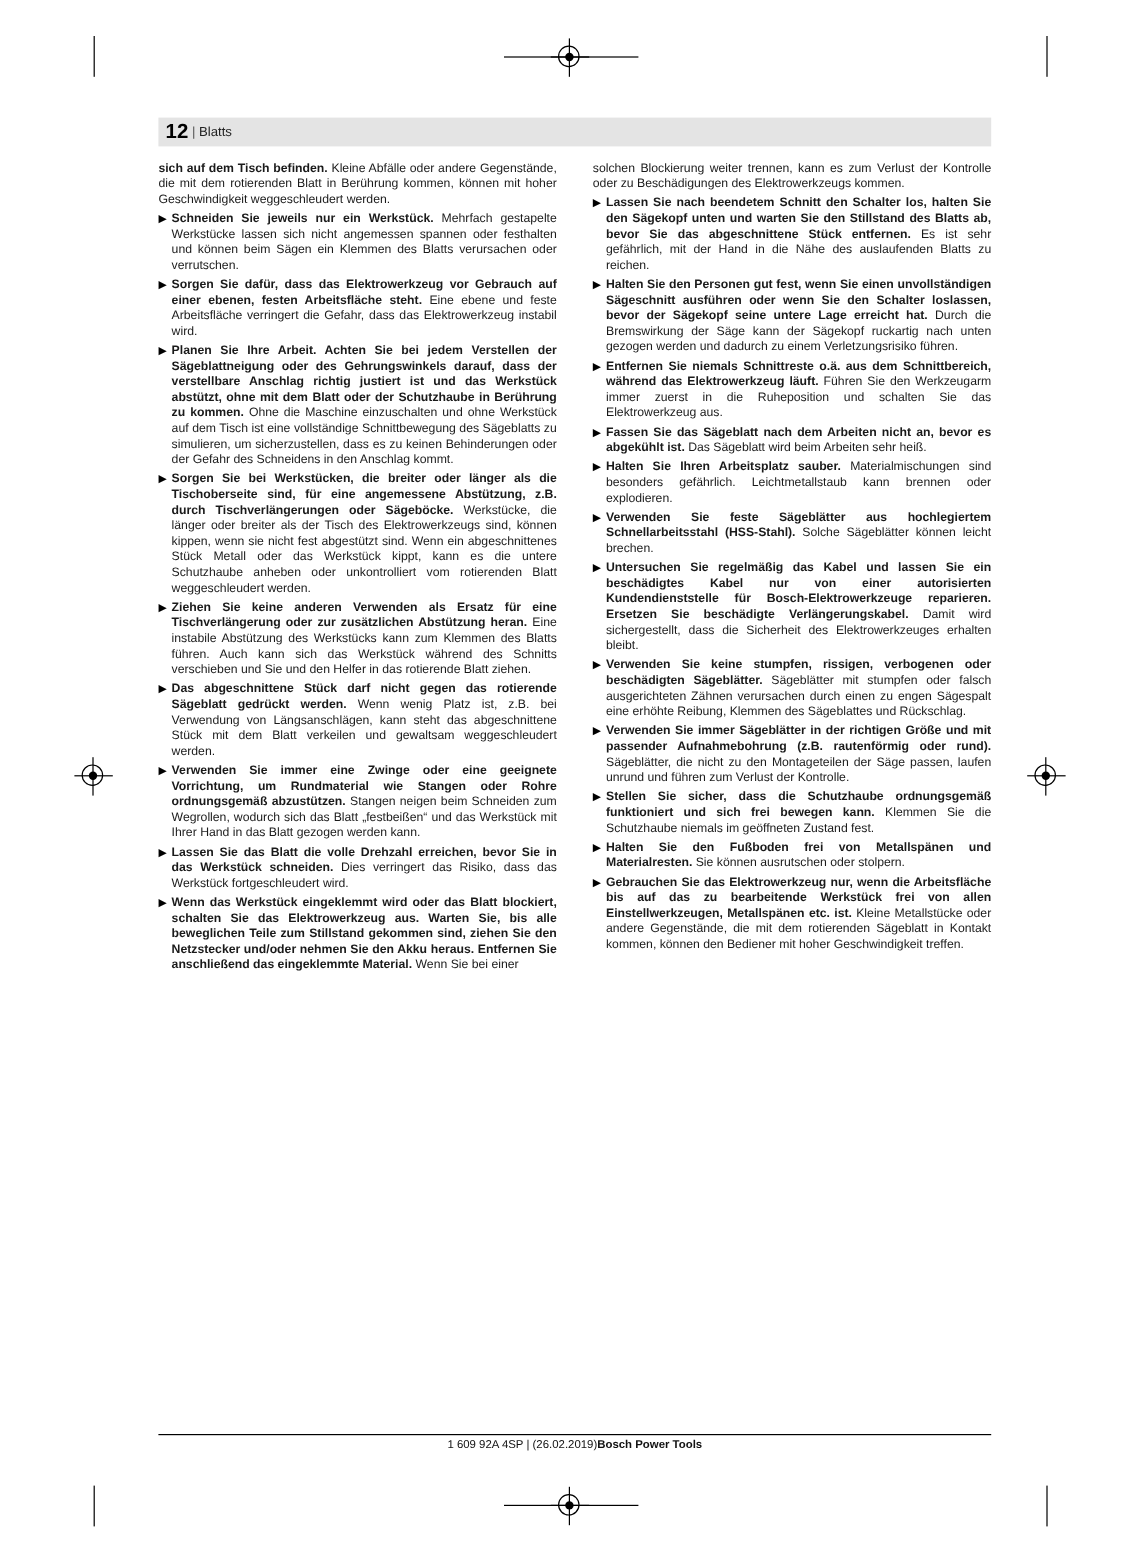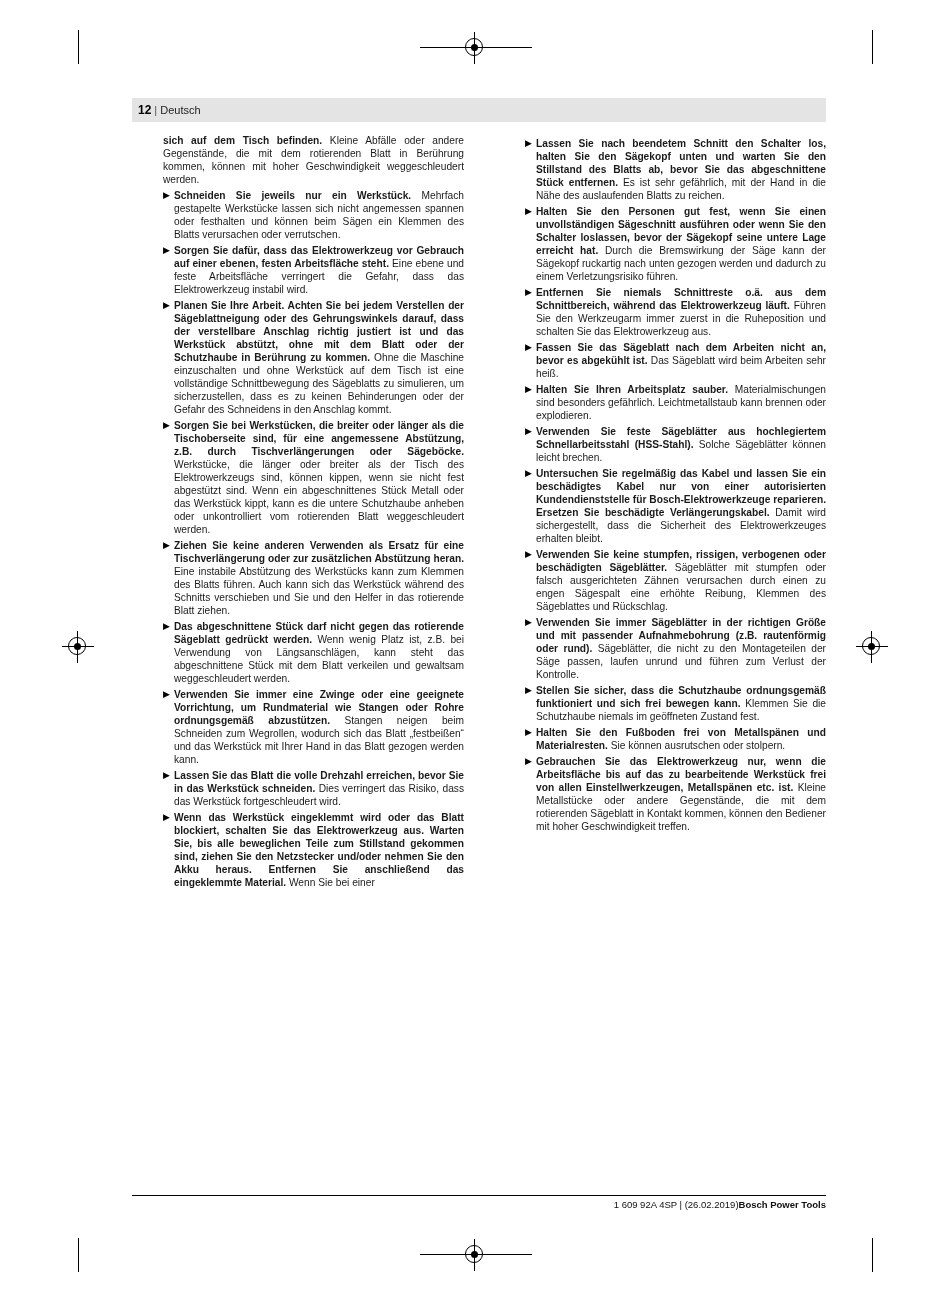--- a/index.html
+++ b/index.html
@@ -75,21 +75,21 @@
     top: 0;
     width: 694px;
     height: 24px;
     background: #e4e4e4;
     display: flex;
     align-items: center;
     padding-left: 6px;
     box-sizing: border-box;
   }
   .header-page-num {
-    font-size: 12px;
+    font-size: 17px;
     font-weight: bold;
     color: #000;
     letter-spacing: 0;
   }
   .header-sep {
     font-size: 11px;
     color: #555;
     margin: 0 3px;
   }
   .header-lang {
@@ -100,21 +100,20 @@
   .columns {
     position: absolute;
     left: 0;
     top: 36px;
     width: 694px;
     display: flex;
     gap: 30px;
   }
   .col {
     width: 332px;
-    margin-left: 31px;
   }
 
   p.para {
     margin: 0 0 0 0;
     font-size: 10.2px;
     line-height: 13.0px;
     text-align: justify;
     text-justify: inter-word;
     hyphens: manual;
   }
@@ -139,21 +138,21 @@
   }
 
   .footer {
     position: absolute;
     left: 0;
     bottom: 0;
     width: 694px;
     border-top: 1px solid #000;
     padding-top: 3px;
     display: flex;
-    justify-content: flex-end;
+    justify-content: center;
     font-size: 9.5px;
     color: #111;
   }
   .footer-right {
     font-weight: bold;
   }
 </style>
 </head>
 <body>
 
@@ -175,21 +174,21 @@
   </div>
 <div class="reg" style="left:862px; top:637px;">
     <span class="dot"></span>
   </div>
 
 <div class="page">
 
   <div class="header-bar">
     <span class="header-page-num">12</span>
     <span class="header-sep">|</span>
-    <span class="header-lang">Deutsch</span>
+    <span class="header-lang">Blatts</span>
   </div>
 
   <div class="columns">
 
     <div class="col">
 
       <p class="para first-para">
         <span class="lead">sich auf dem Tisch befinden.</span><span> Kleine Abfälle oder andere Gegenstände, die mit dem rotierenden Blatt in Berührung kommen, können mit hoher Geschwindigkeit weggeschleudert werden.</span>
       </p>
 
@@ -253,20 +252,23 @@
         <span class="bullet-mark">▶</span>
         <p class="para bullet-body">
           <span class="lead">Wenn das Werkstück eingeklemmt wird oder das Blatt blockiert, schalten Sie das Elektrowerkzeug aus. Warten Sie, bis alle beweglichen Teile zum Stillstand gekommen sind, ziehen Sie den Netzstecker und/oder nehmen Sie den Akku heraus. Entfernen Sie anschließend das eingeklemmte Material.</span><span> Wenn Sie bei einer</span>
         </p>
       </div>
 
     </div>
 
     <div class="col">
 
+      <p class="para first-para">
+        <span>solchen Blockierung weiter trennen, kann es zum Verlust der Kontrolle oder zu Beschädigungen des Elektrowerkzeugs kommen.</span>
+      </p>
 
       <div class="bullet-item">
         <span class="bullet-mark">▶</span>
         <p class="para bullet-body">
           <span class="lead">Lassen Sie nach beendetem Schnitt den Schalter los, halten Sie den Sägekopf unten und warten Sie den Stillstand des Blatts ab, bevor Sie das abgeschnittene Stück entfernen.</span><span> Es ist sehr gefährlich, mit der Hand in die Nähe des auslaufenden Blatts zu reichen.</span>
         </p>
       </div>
 
       <div class="bullet-item">
         <span class="bullet-mark">▶</span>

